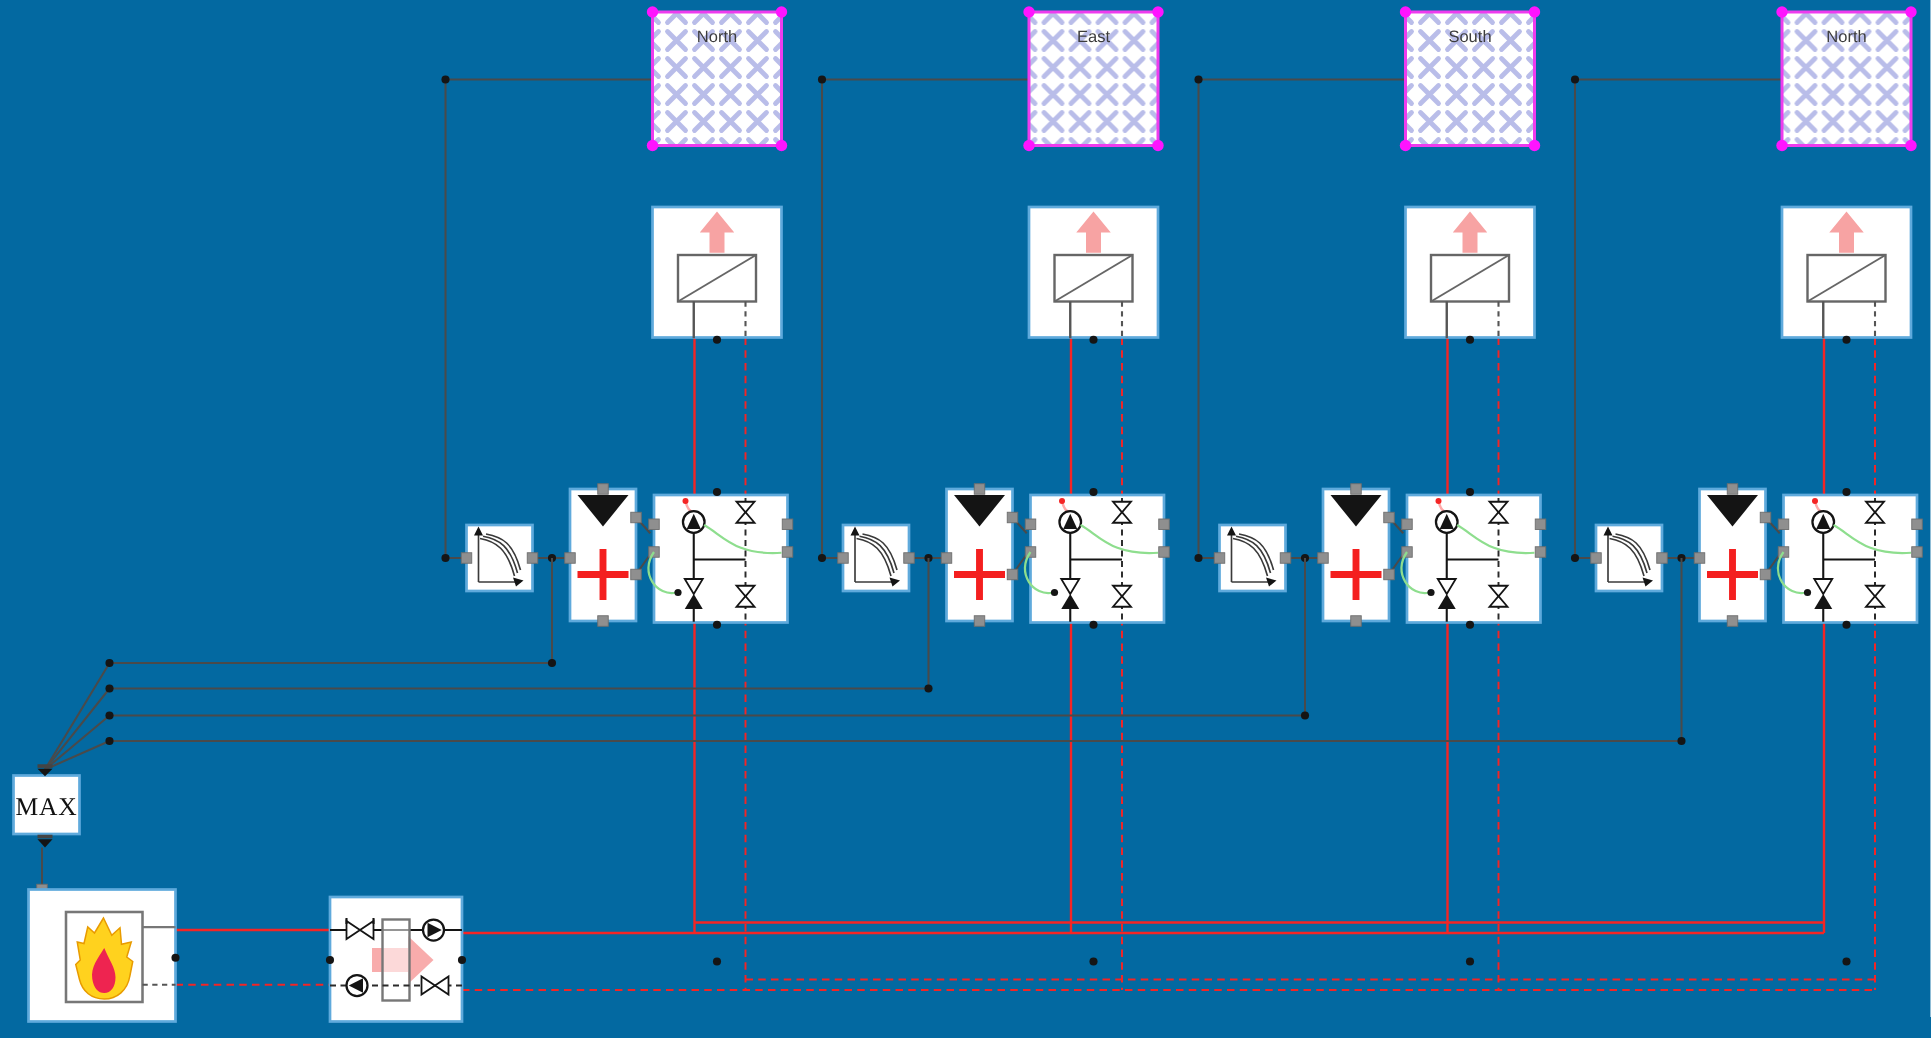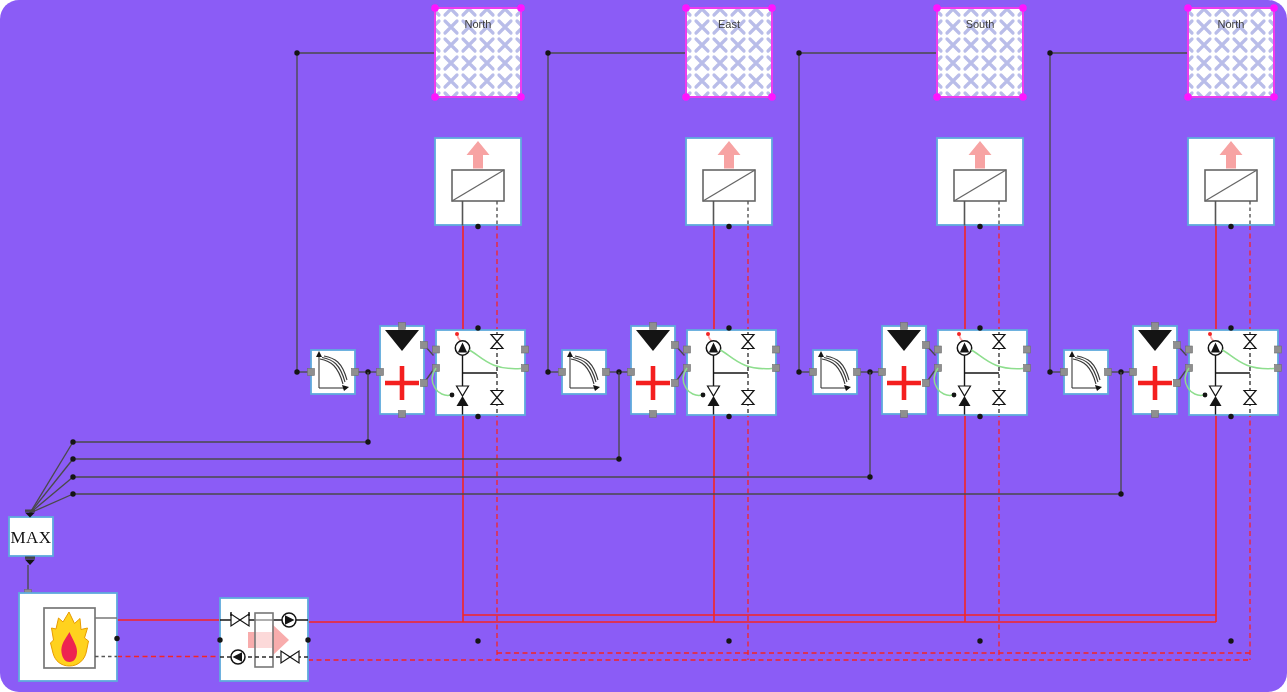--- a/index.html
+++ b/index.html
@@ -1,17 +1,17 @@
 <!DOCTYPE html>
 <html style="--blue: #5faadc; --magenta: #ee3cee; --corner: #ff14ff; --red: #f42525; --signal: #4a4a4a; --pink: #f7a3a3; --green: #8ede8e; --plusred: #f41f1f; --flame1: #ffd21e; --flame2: #ee2450;"><head>
 <meta charset="utf-8">
 <style>
   html,body{margin:0;padding:0;background:#ffffff;}
-  .canvas{position:relative;width:1287px;height:692px;background:#8b5cf6;overflow:hidden;
-          font-family:"Liberation Sans",sans-serif;border-radius:19px;}
+  .canvas{position:relative;width:1287px;height:692px;background:#0369a1;overflow:hidden;
+          font-family:"Liberation Sans",sans-serif;}
   svg{display:block}
   
   .sig   {stroke:var(--signal,#4a4a4a);stroke-width:1.35;fill:none;}
   .sigG  {stroke:#777;stroke-width:1.5;fill:none;}
   .dot   {fill:#151515;stroke:none;}
   .sq    {fill:#8f8f8f;stroke:#6e6e6e;stroke-width:.6;}
   .cbox  {fill:#ffffff;stroke:var(--blue,#5faadc);stroke-width:1.8;}
   .red   {stroke:var(--red,#f42525);stroke-width:1.6;fill:none;}
   .redd  {stroke:var(--red,#f42525);stroke-width:1.3;fill:none;stroke-dasharray:5 3.5;}
   .gline {stroke:#555;stroke-width:1.6;fill:none;}

